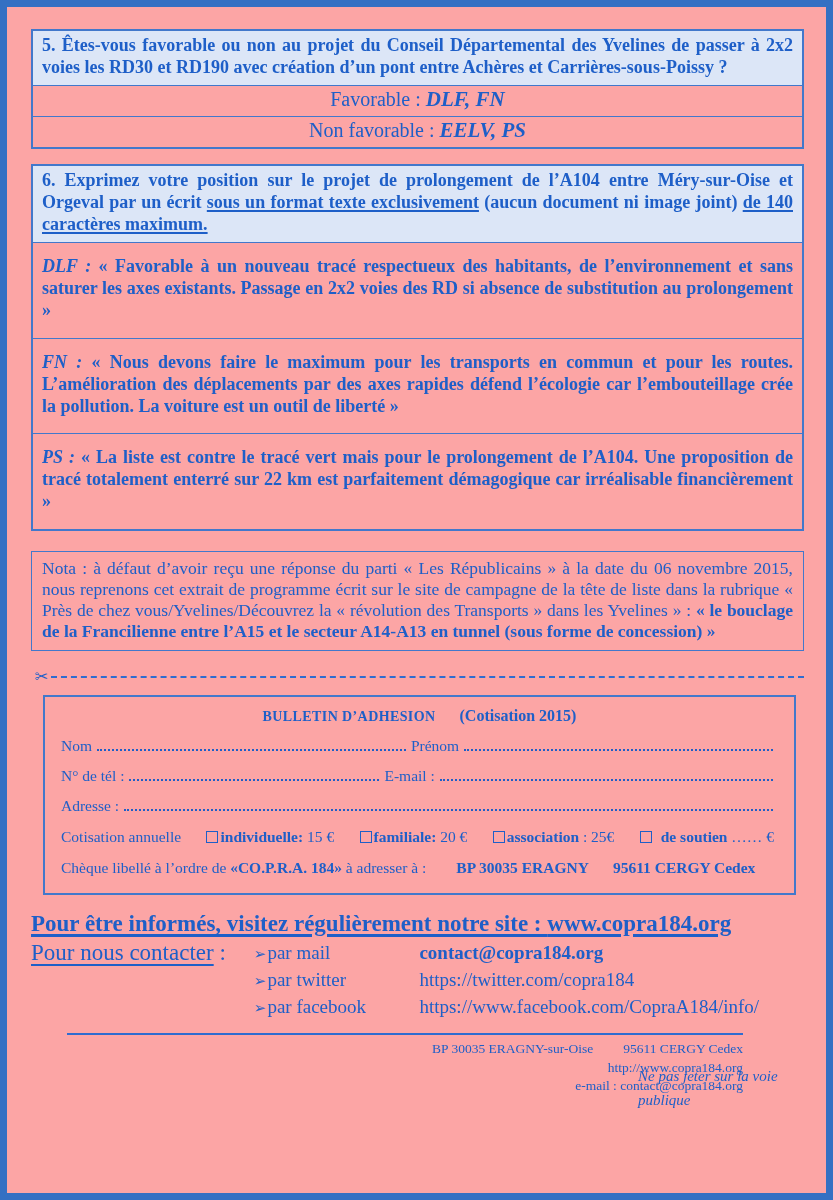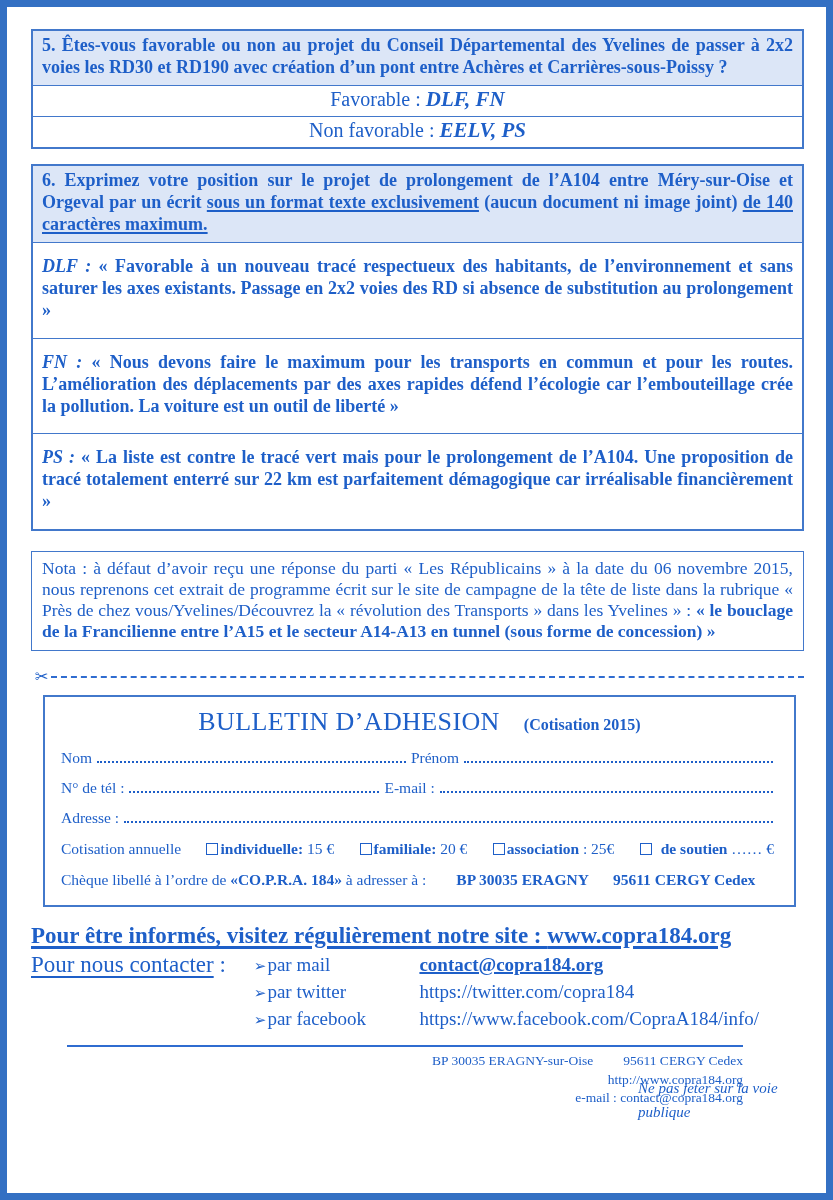--- a/index.html
+++ b/index.html
@@ -1,18 +1,18 @@
 <!DOCTYPE html>
 <html><head>
 <meta charset="utf-8">
 <style>
   html,body{margin:0;padding:0;background:#e8e8e8;}
   .page{
     position:relative;width:833px;height:1200px;box-sizing:border-box;
-    border:7px solid #3470c3;background:#ffffff;overflow:hidden;
+    border:7px solid #3470c3;background:#fca5a5;overflow:hidden;
     padding:22px 22px 0 24px;
     font-family:"Liberation Serif","DejaVu Serif",serif;color:#1e5fc8;
   }
   .qbox{border:2px solid #4278cb;margin-bottom:15px;}
   .band{
     background:#dce6f7;font-weight:bold;font-size:18px;line-height:1.22;
     padding:4px 9px 6px;text-align:justify;border-bottom:1.5px solid #4278cb;
   }
   .u{text-decoration:underline;text-decoration-thickness:2px;text-underline-offset:2px;}
   .frow{text-align:center;font-size:20px;padding:1px 0 4px;border-bottom:1.5px solid #4278cb;}
@@ -27,21 +27,21 @@
   .nota{
     border:1.5px solid #4278cb;margin-top:20px;padding:6px 10px 8px;
     font-size:17.5px;line-height:1.2;text-align:justify;
   }
   .nota-bold{font-weight:bold;}
   .cutline{display:flex;align-items:center;margin:16px 0 8px 4px;height:20px;}
   .scissors{font-family:"DejaVu Sans",sans-serif;font-size:16px;line-height:1;}
   .cut-dash{flex:1;border-top:2px dashed #2f6cd0;margin-left:3px;}
   .bulletin{border:2px solid #4278cb;margin:2px 8px 0 12px;padding:8px 16px 16px;}
   .b-title-row{text-align:center;margin-top:2px;}
-  .b-title{font-size:26px;font-weight:normal;letter-spacing:0.4px;}
+  .b-title{font-size:14px;font-weight:bold;letter-spacing:0.4px;}
   .b-sub{font-size:16px;font-weight:bold;margin-left:20px;}
   .b-row{display:flex;align-items:baseline;font-size:15.5px;margin-top:12px;white-space:nowrap;}
   .leader{flex:1;border-bottom:2px dotted currentColor;margin:0 5px 3px;min-width:20px;}
   .leader.fixed{flex:0 0 250px;}
   .b-cot{display:flex;align-items:baseline;font-size:15.5px;margin-top:13px;justify-content:space-between;padding-right:4px;}
   .cb{display:inline-block;width:10px;height:10px;border:1.6px solid currentColor;margin-right:2px;vertical-align:-1px;}
   .opt b{font-size:15.5px;}
   .opt-last .cb{margin-right:9px;}
   .b-cheque{font-size:15.5px;margin-top:13px;white-space:nowrap;}
   .b-cheque .bd{font-weight:bold;}
@@ -51,21 +51,21 @@
   .site-line{font-size:23px;font-weight:bold;}
   .site-line .u2{text-decoration:underline;text-decoration-thickness:2.5px;text-underline-offset:3px;}
   .contact{display:flex;align-items:flex-start;margin-top:3px;}
   .c-main{font-size:23px;}
   .c-main .u3{text-decoration:underline;text-decoration-thickness:2px;text-underline-offset:4px;}
   .c-lines{margin-left:28px;font-size:19px;margin-top:2px;}
   .c-line{display:flex;align-items:baseline;margin-bottom:5px;}
   .c-bullet{font-family:"DejaVu Sans",sans-serif;font-size:15px;margin-right:1px;}
   .c-label{width:148px;}
   .c-val{margin-left:4px;}
-  .c-val.bd{font-weight:bold;text-decoration:underline;text-decoration-thickness:2px;}
+  .c-val.bd{font-weight:bold;text-decoration-thickness:2px;}
   .footer{position:relative;margin-top:10px;}
   .f-line{border-top:2px solid #2f6cd0;width:676px;margin-left:36px;}
   .f-center{width:676px;margin-left:36px;text-align:right;font-size:13.5px;line-height:1.35;margin-top:5px;}
   .f-note{position:absolute;right:8px;top:32px;width:158px;font-style:italic;font-size:15px;line-height:1.55;}
 </style>
 </head>
 <body>
 
 <div class="page">
 

